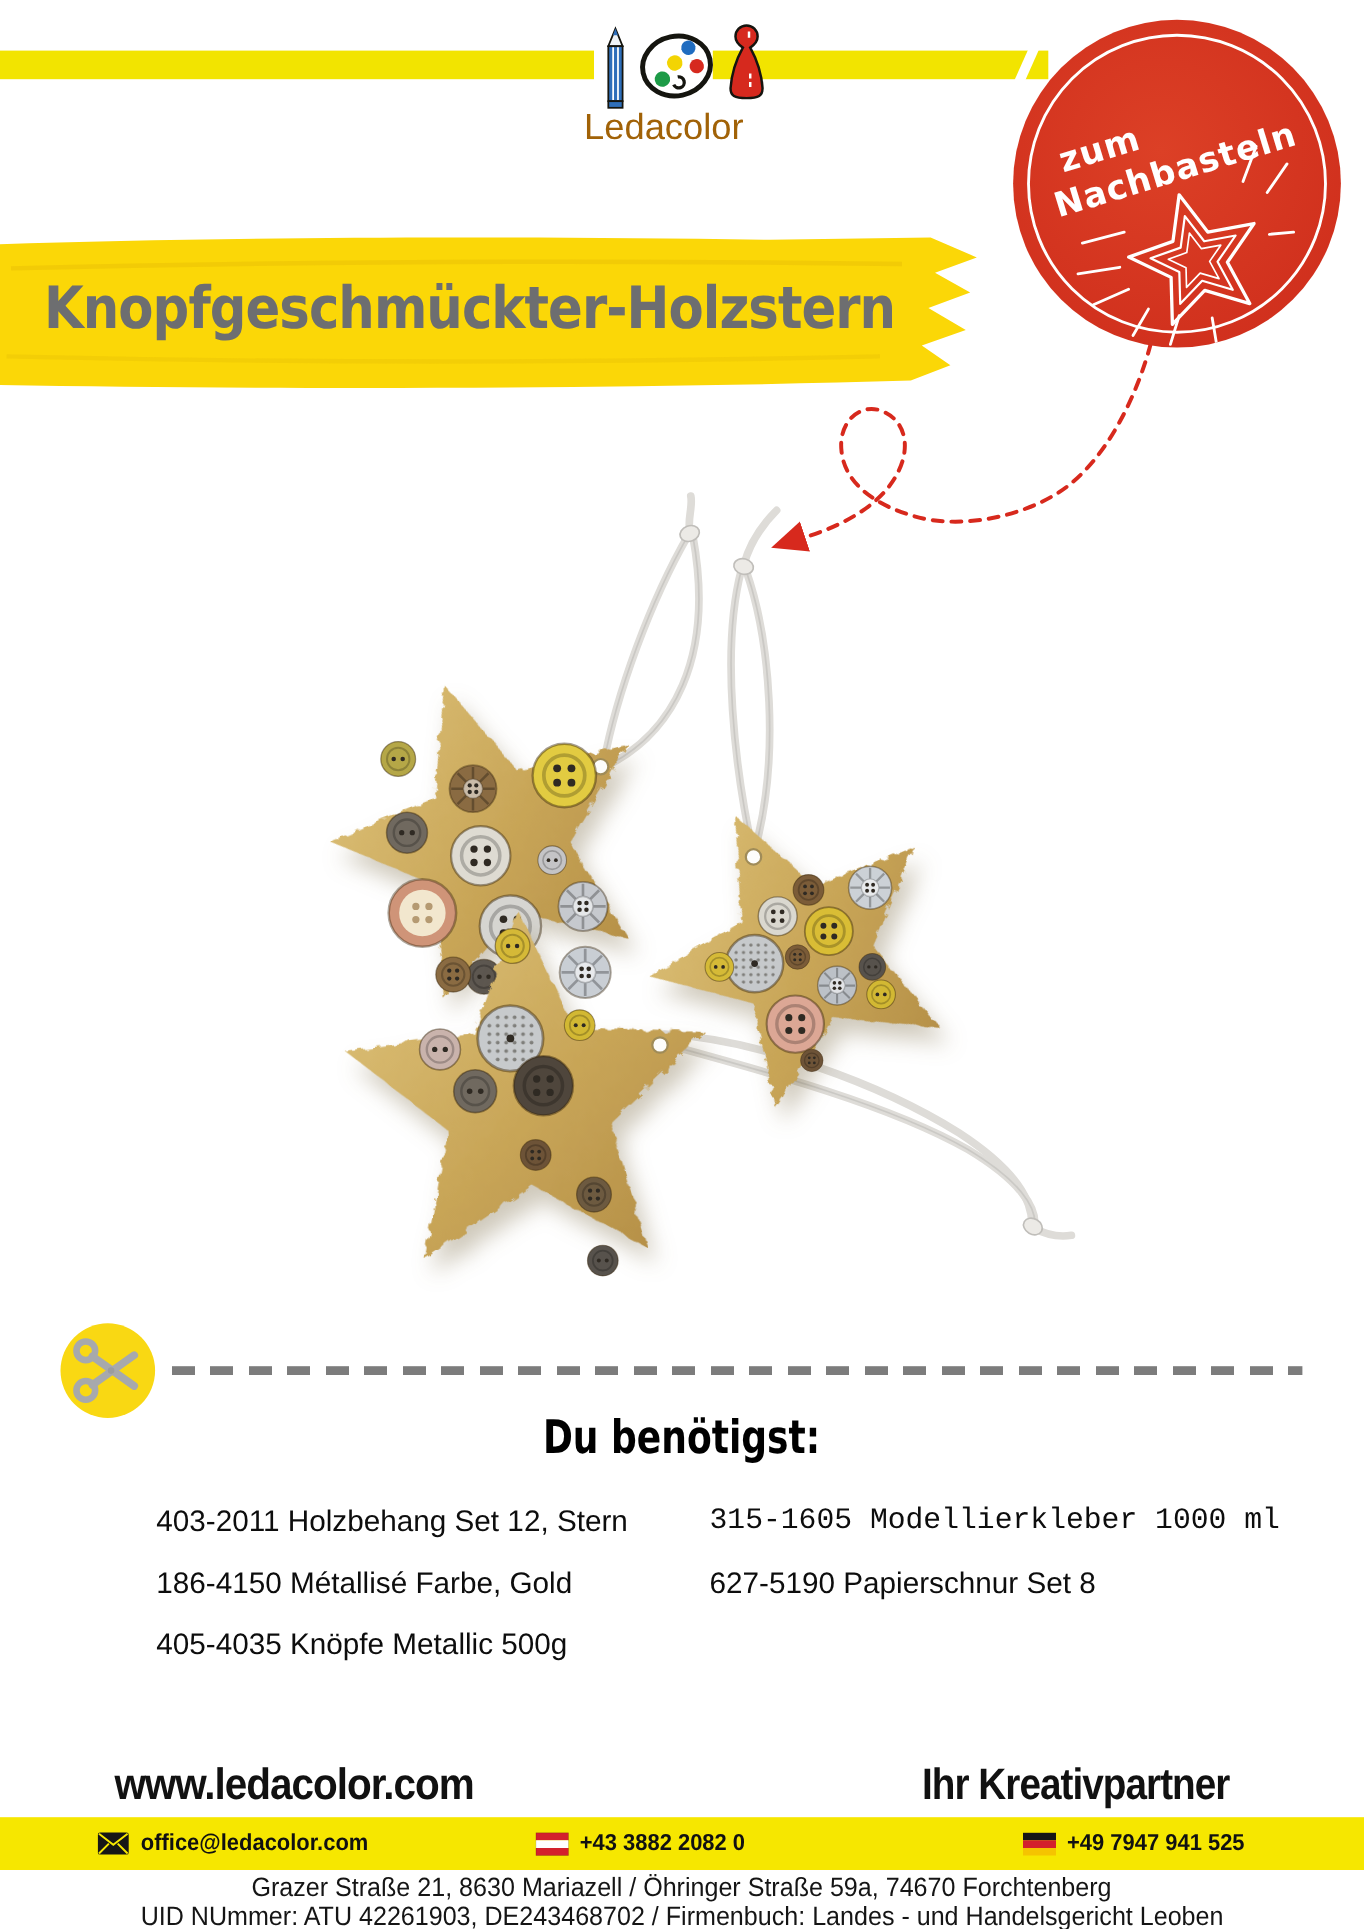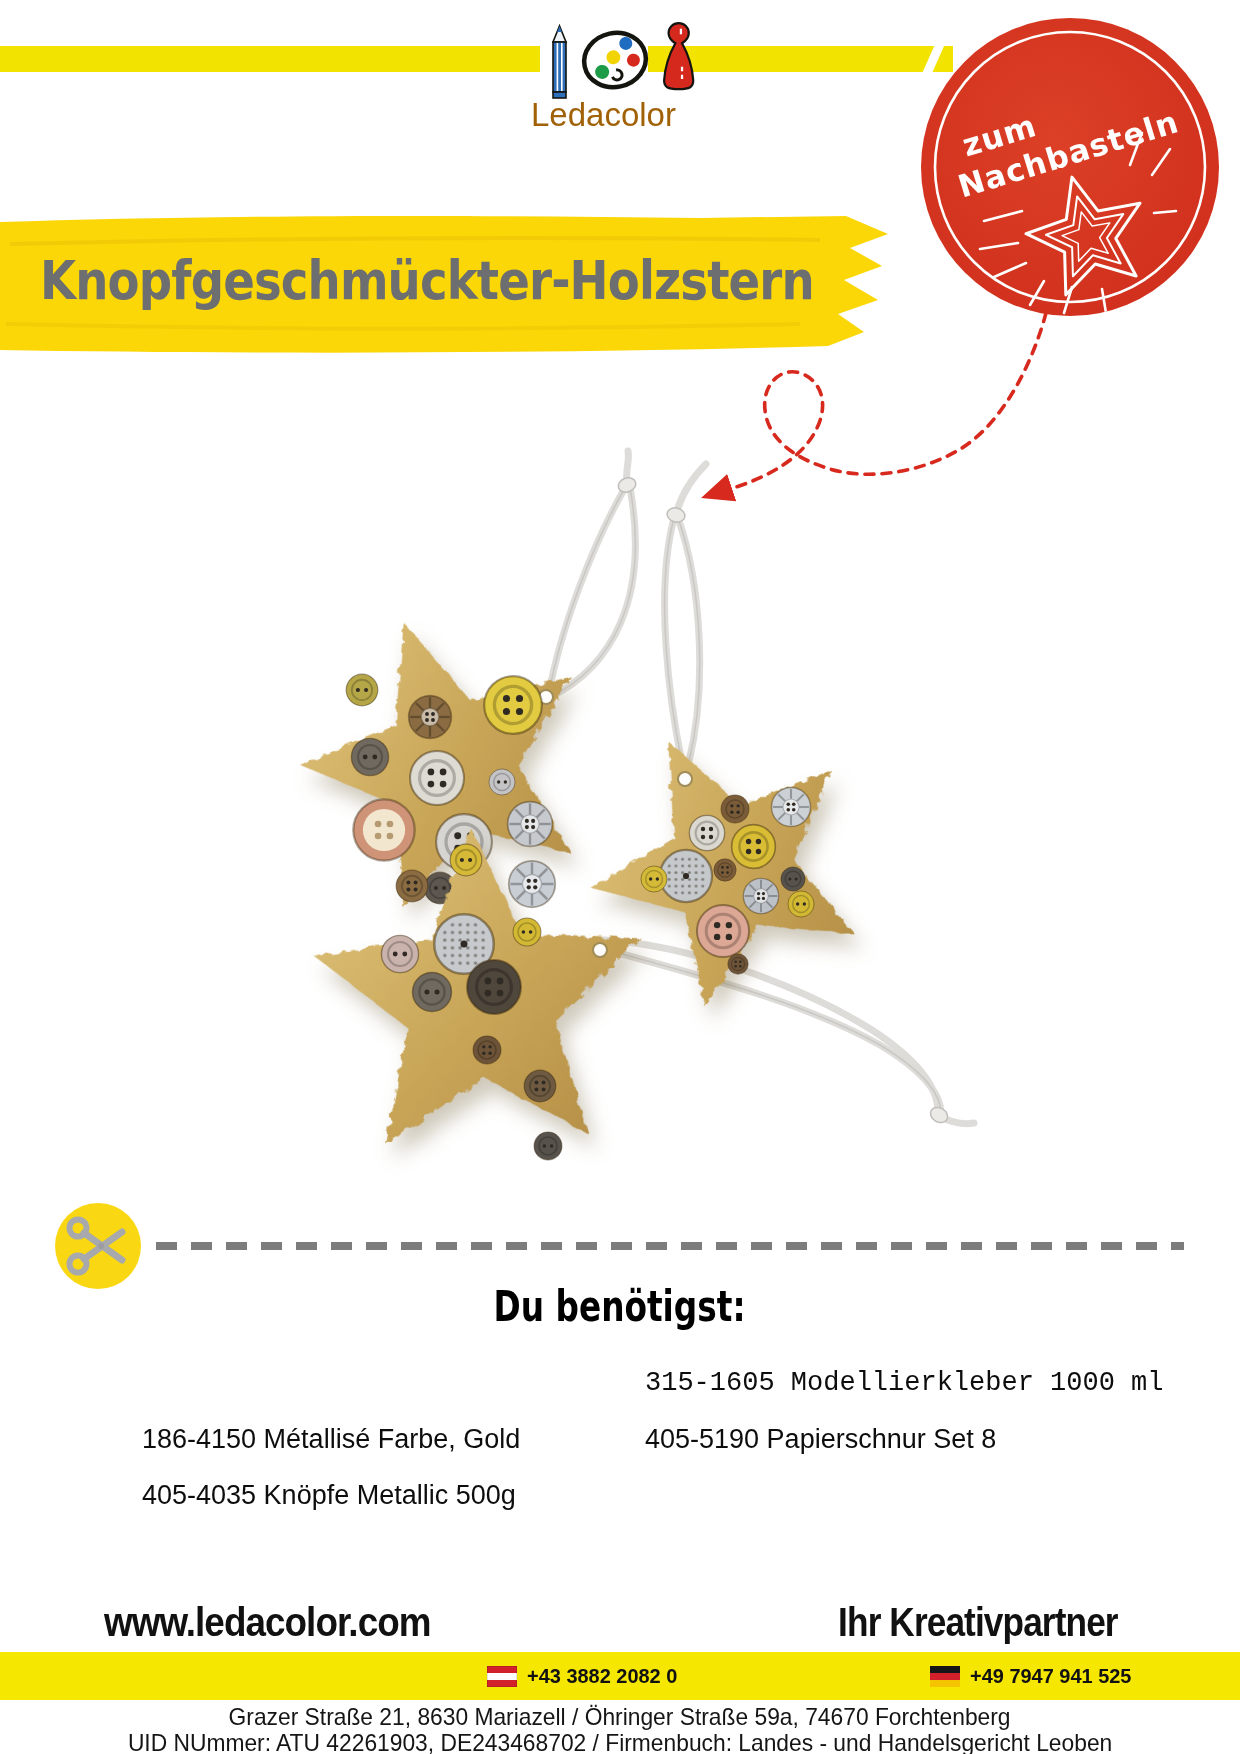--- a/index.html
+++ b/index.html
@@ -286,29 +286,38 @@
       <circle cx="24" cy="26" r="8.5" stroke-width="6"></circle>
       <circle cx="24" cy="62" r="8.5" stroke-width="6"></circle>
     </g>
     <circle cx="47" cy="44" r="3" fill="#9a9c9f"></circle>
   </svg>
   <div class="cutline"></div>
 
   <div class="needs-heading">
     <span>Du benötigst:</span>
   </div>
+  <div class="need-item" style="left:142px;top:1368px;">403-2011 Holzbehang Set 12, Stern</div>
   <div class="need-item" style="left:142px;top:1424px;">186-4150 Métallisé Farbe, Gold</div>
   <div class="need-item" style="left:142px;top:1480px;">405-4035 Knöpfe Metallic 500g</div>
   <div class="need-item" style="left:645px;top:1368px;font-family:Liberation Mono, monospace;">315-1605 Modellierkleber 1000 ml</div>
-  <div class="need-item" style="left:645px;top:1424px;">405-5190 Papierschnur Set 8</div>
+  <div class="need-item" style="left:645px;top:1424px;">627-5190 Papierschnur Set 8</div>
 
   <div class="site">www.ledacolor.com</div>
   <div class="tagline">Ihr Kreativpartner</div>
 
   <div class="footbar">
+    <div class="footbar-item" style="left:88px;">
+      <svg width="30" height="24" viewBox="0 0 30 24">
+        <rect x="1" y="2" width="28" height="20" rx="2" fill="#161616"></rect>
+        <path d="M2 3 L15 13 L28 3" stroke="#f6e700" stroke-width="1.8" fill="none"></path>
+        <path d="M2 21 L11 12 M28 21 L19 12" stroke="#f6e700" stroke-width="1.8" fill="none"></path>
+      </svg>
+      <span class="txt">office@ledacolor.com</span>
+    </div>
     <div class="footbar-item" style="left:487px;align-items:center;">
       <svg width="30" height="21" viewBox="0 0 30 21">
         <rect width="30" height="7" fill="#d3212c"></rect>
           <rect y="7" width="30" height="7" fill="#fff"></rect>
         <rect y="14" width="30" height="7" fill="#d3212c"></rect>
         <rect width="30" height="21" fill="none" stroke="rgba(0,0,0,.25)"></rect>
       </svg>
       <span class="txt">+43 3882 2082 0</span>
     </div>
     <div class="footbar-item" style="left:930px;">

